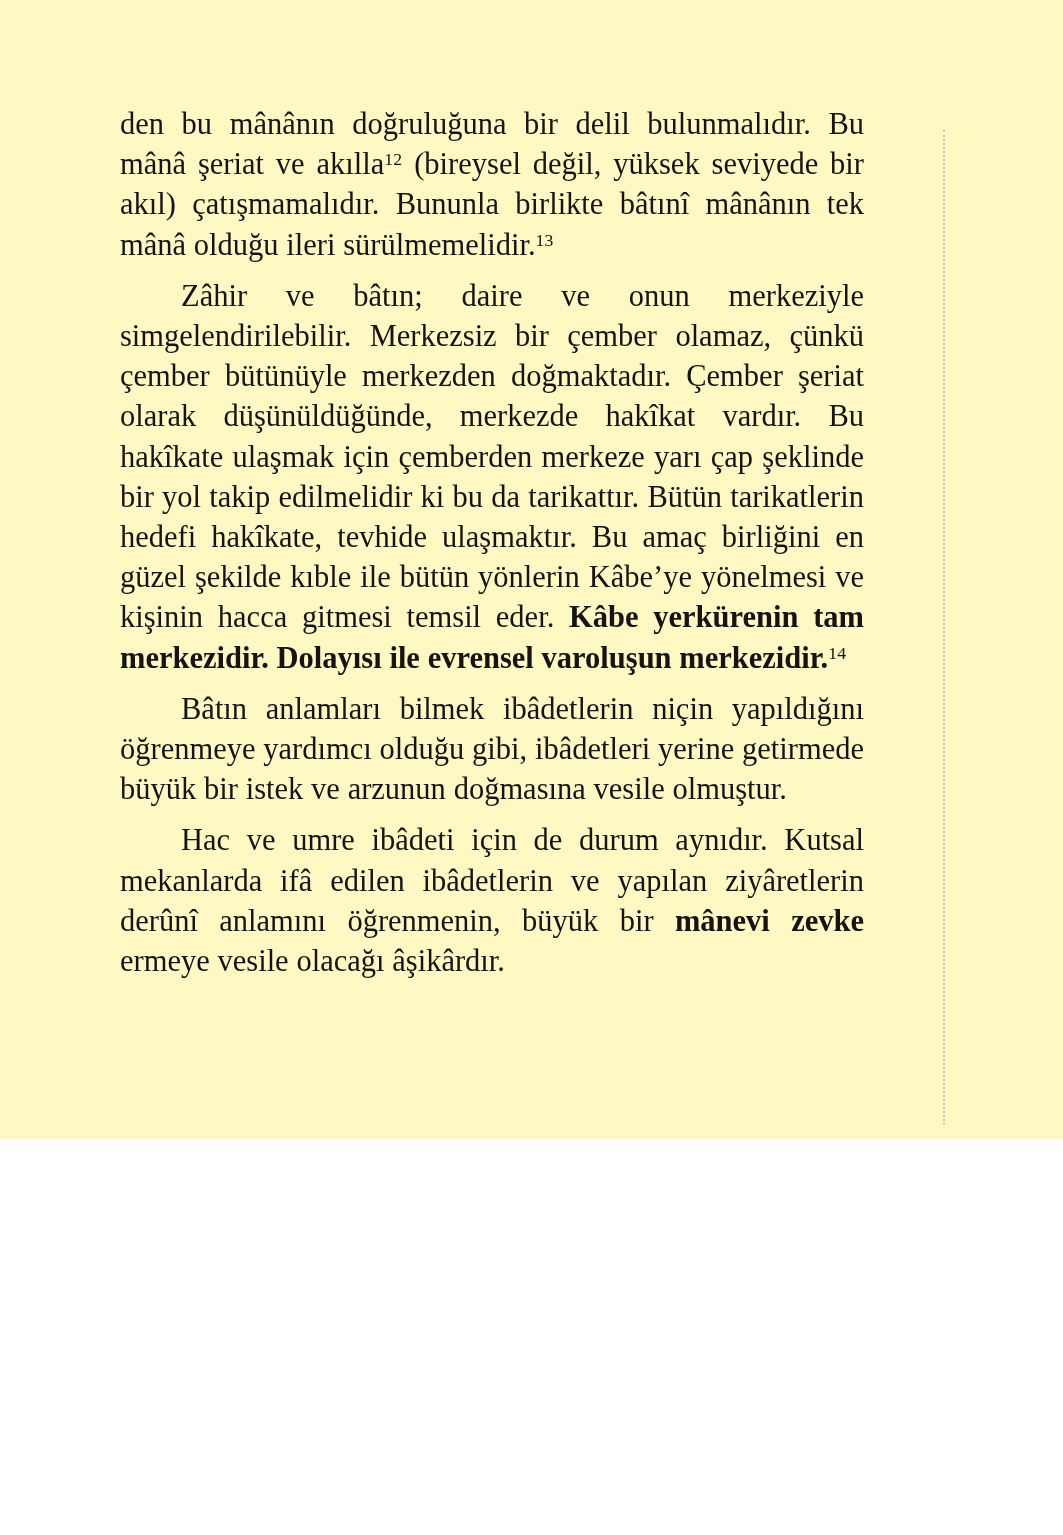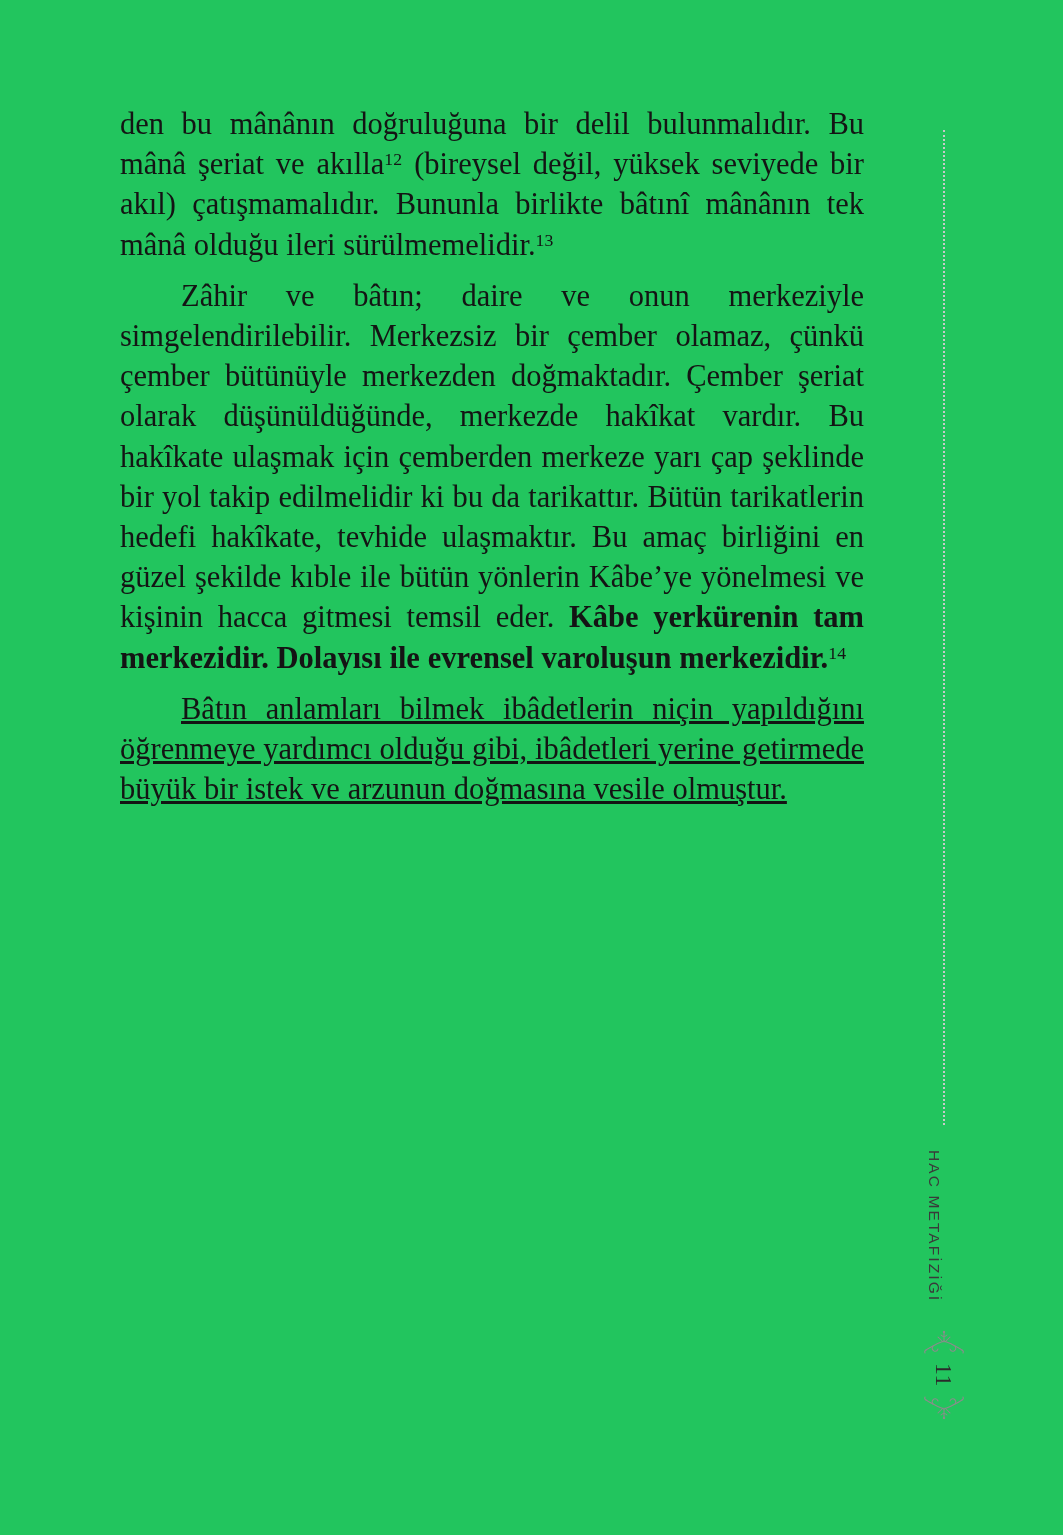--- a/index.html
+++ b/index.html
@@ -5,22 +5,22 @@
 <style>
   html, body {
     margin: 0;
     padding: 0;
     background: #ffffff;
   }
 
   .page {
     position: relative;
     width: 1063px;
-    height: 1535px;
-    background: #22c55e;
+    height: 1139px;
+    background: #fef9c3;
     overflow: hidden;
     font-family: "Liberation Serif", "DejaVu Serif", serif;
     color: #111111;
   }
 
   
   .text-column {
     position: absolute;
     left: 120px;
     top: 104px;
@@ -46,21 +46,21 @@
   .para.indented {
     text-indent: 2.0em;
   }
 
   .para + .para {
     margin-top: 11px;
   }
 
   
   .gap-a { margin-top: 14px; }
-  .gap-b { margin-top: 16px; text-decoration: underline; }
+  .gap-b { margin-top: 16px; }
 
   .bold {
     font-weight: 700;
   }
 
   sup.fn {
     font-size: 0.58em;
     line-height: 0;
     vertical-align: 0.52em;
     font-weight: inherit;
@@ -124,20 +124,21 @@
 </style>
 </head>
 <body>
 
 <div class="page">
 
   <div class="text-column">
     <p class="para first" id="para-1">den bu mânânın doğruluğuna bir delil bulunmalıdır. Bu mânâ şeriat ve akılla<sup class="fn">12</sup> (bireysel değil, yüksek seviyede bir akıl) çatışmamalıdır. Bununla birlikte bâtınî mânânın tek mânâ olduğu ileri sürülmemelidir.<sup class="fn">13</sup></p>
     <p class="para indented gap-a" id="para-2">Zâhir ve bâtın; daire ve onun merkeziyle simgelendirilebilir. Merkezsiz bir çember olamaz, çünkü çember bütünüyle merkezden doğmaktadır. Çember şeriat olarak düşünüldüğünde, merkezde hakîkat vardır. Bu hakîkate ulaşmak için çemberden merkeze yarı çap şeklinde bir yol takip edilmelidir ki bu da tarikattır. Bütün tarikatlerin hedefi hakîkate, tevhide ulaşmaktır. Bu amaç birliğini en güzel şekilde kıble ile bütün yönlerin Kâbe’ye yönelmesi ve kişinin hacca gitmesi temsil eder. <span class="bold">Kâbe yerkürenin tam merkezidir. Dolayısı ile evrensel varoluşun merkezidir.</span><sup class="fn">14</sup></p>
     <p class="para indented gap-b" id="para-3">Bâtın anlamları bilmek ibâdetlerin niçin yapıldığını öğrenmeye yardımcı olduğu gibi, ibâdetleri yerine getirmede büyük bir istek ve arzunun doğmasına vesile olmuştur.</p>
+    <p class="para indented gap-b" id="para-4">Hac ve umre ibâdeti için de durum aynıdır. Kutsal mekanlarda ifâ edilen ibâdetlerin ve yapılan ziyâretlerin derûnî anlamını öğrenmenin, büyük bir <span class="bold">mânevi zevke</span> ermeye vesile olacağı âşikârdır.</p>
   </div>
 
   <div class="margin-rule"></div>
 
   <div class="running-head">HAC METAFİZİĞİ</div>
 
   <div class="folio-block">
     <span class="fleuron">
       <svg viewBox="0 0 46 26" width="46" height="26" aria-hidden="true">
         <g fill="none" stroke="currentColor" stroke-width="1.05" stroke-linecap="round">

